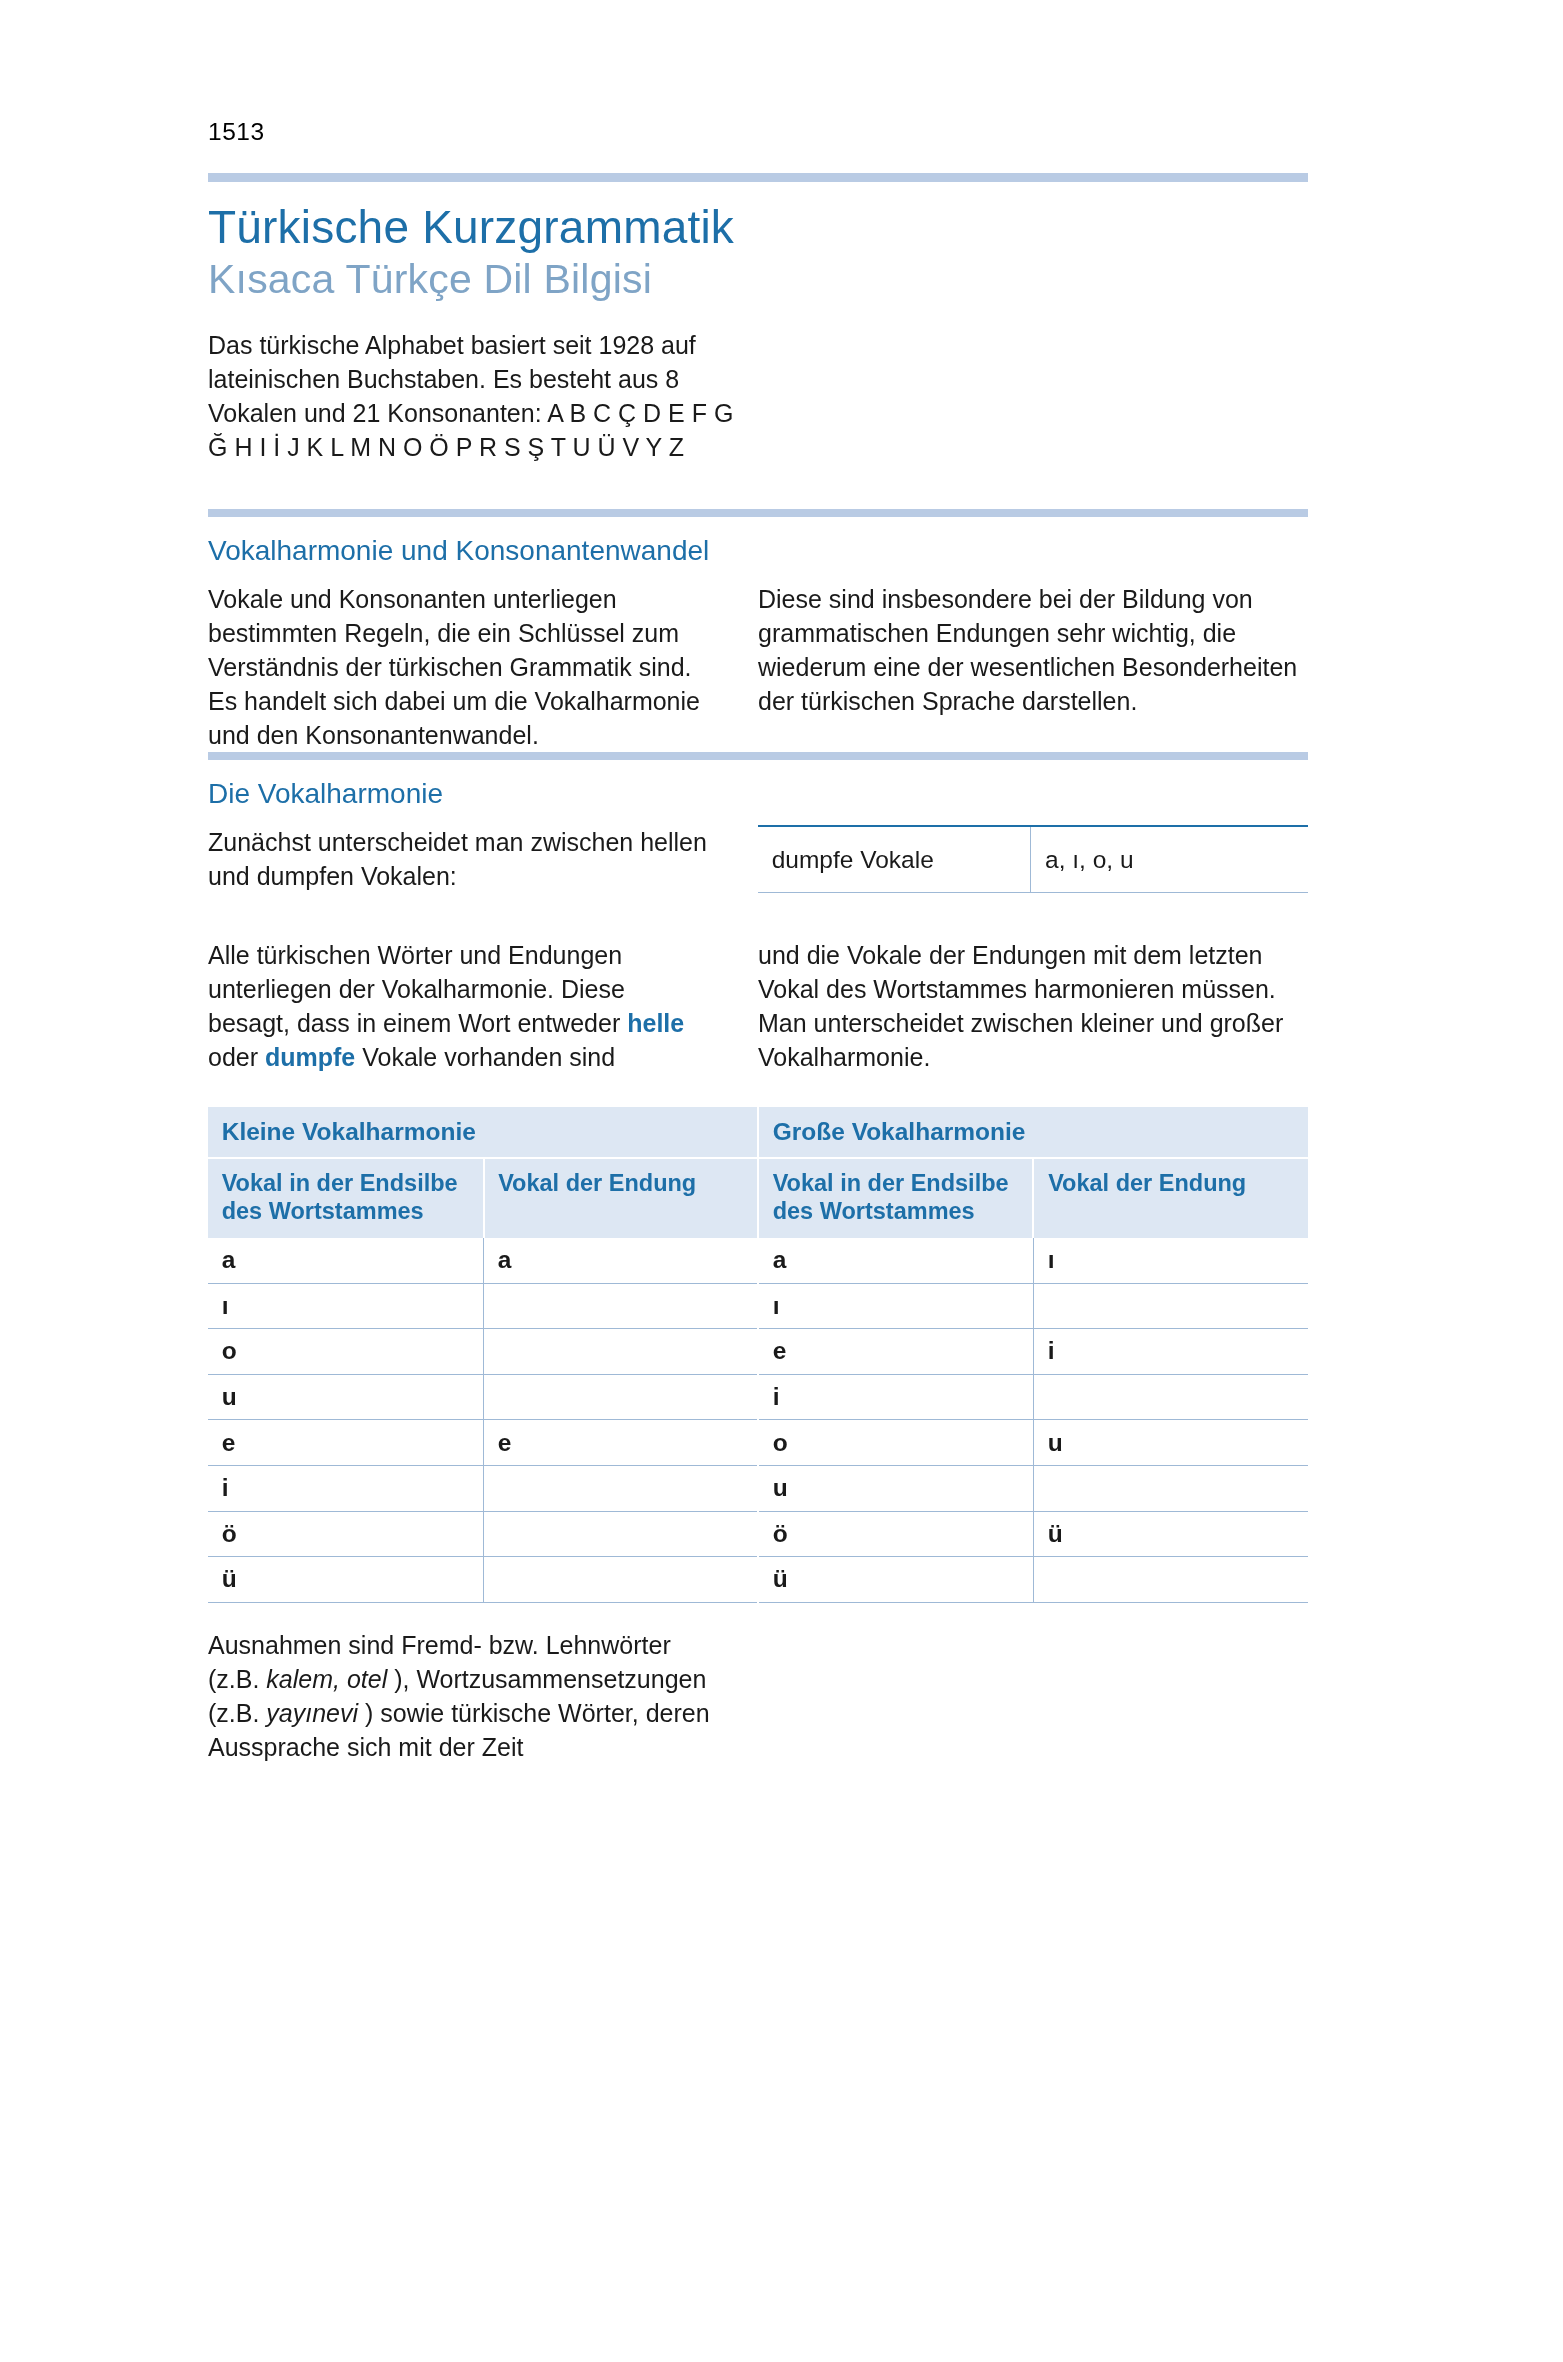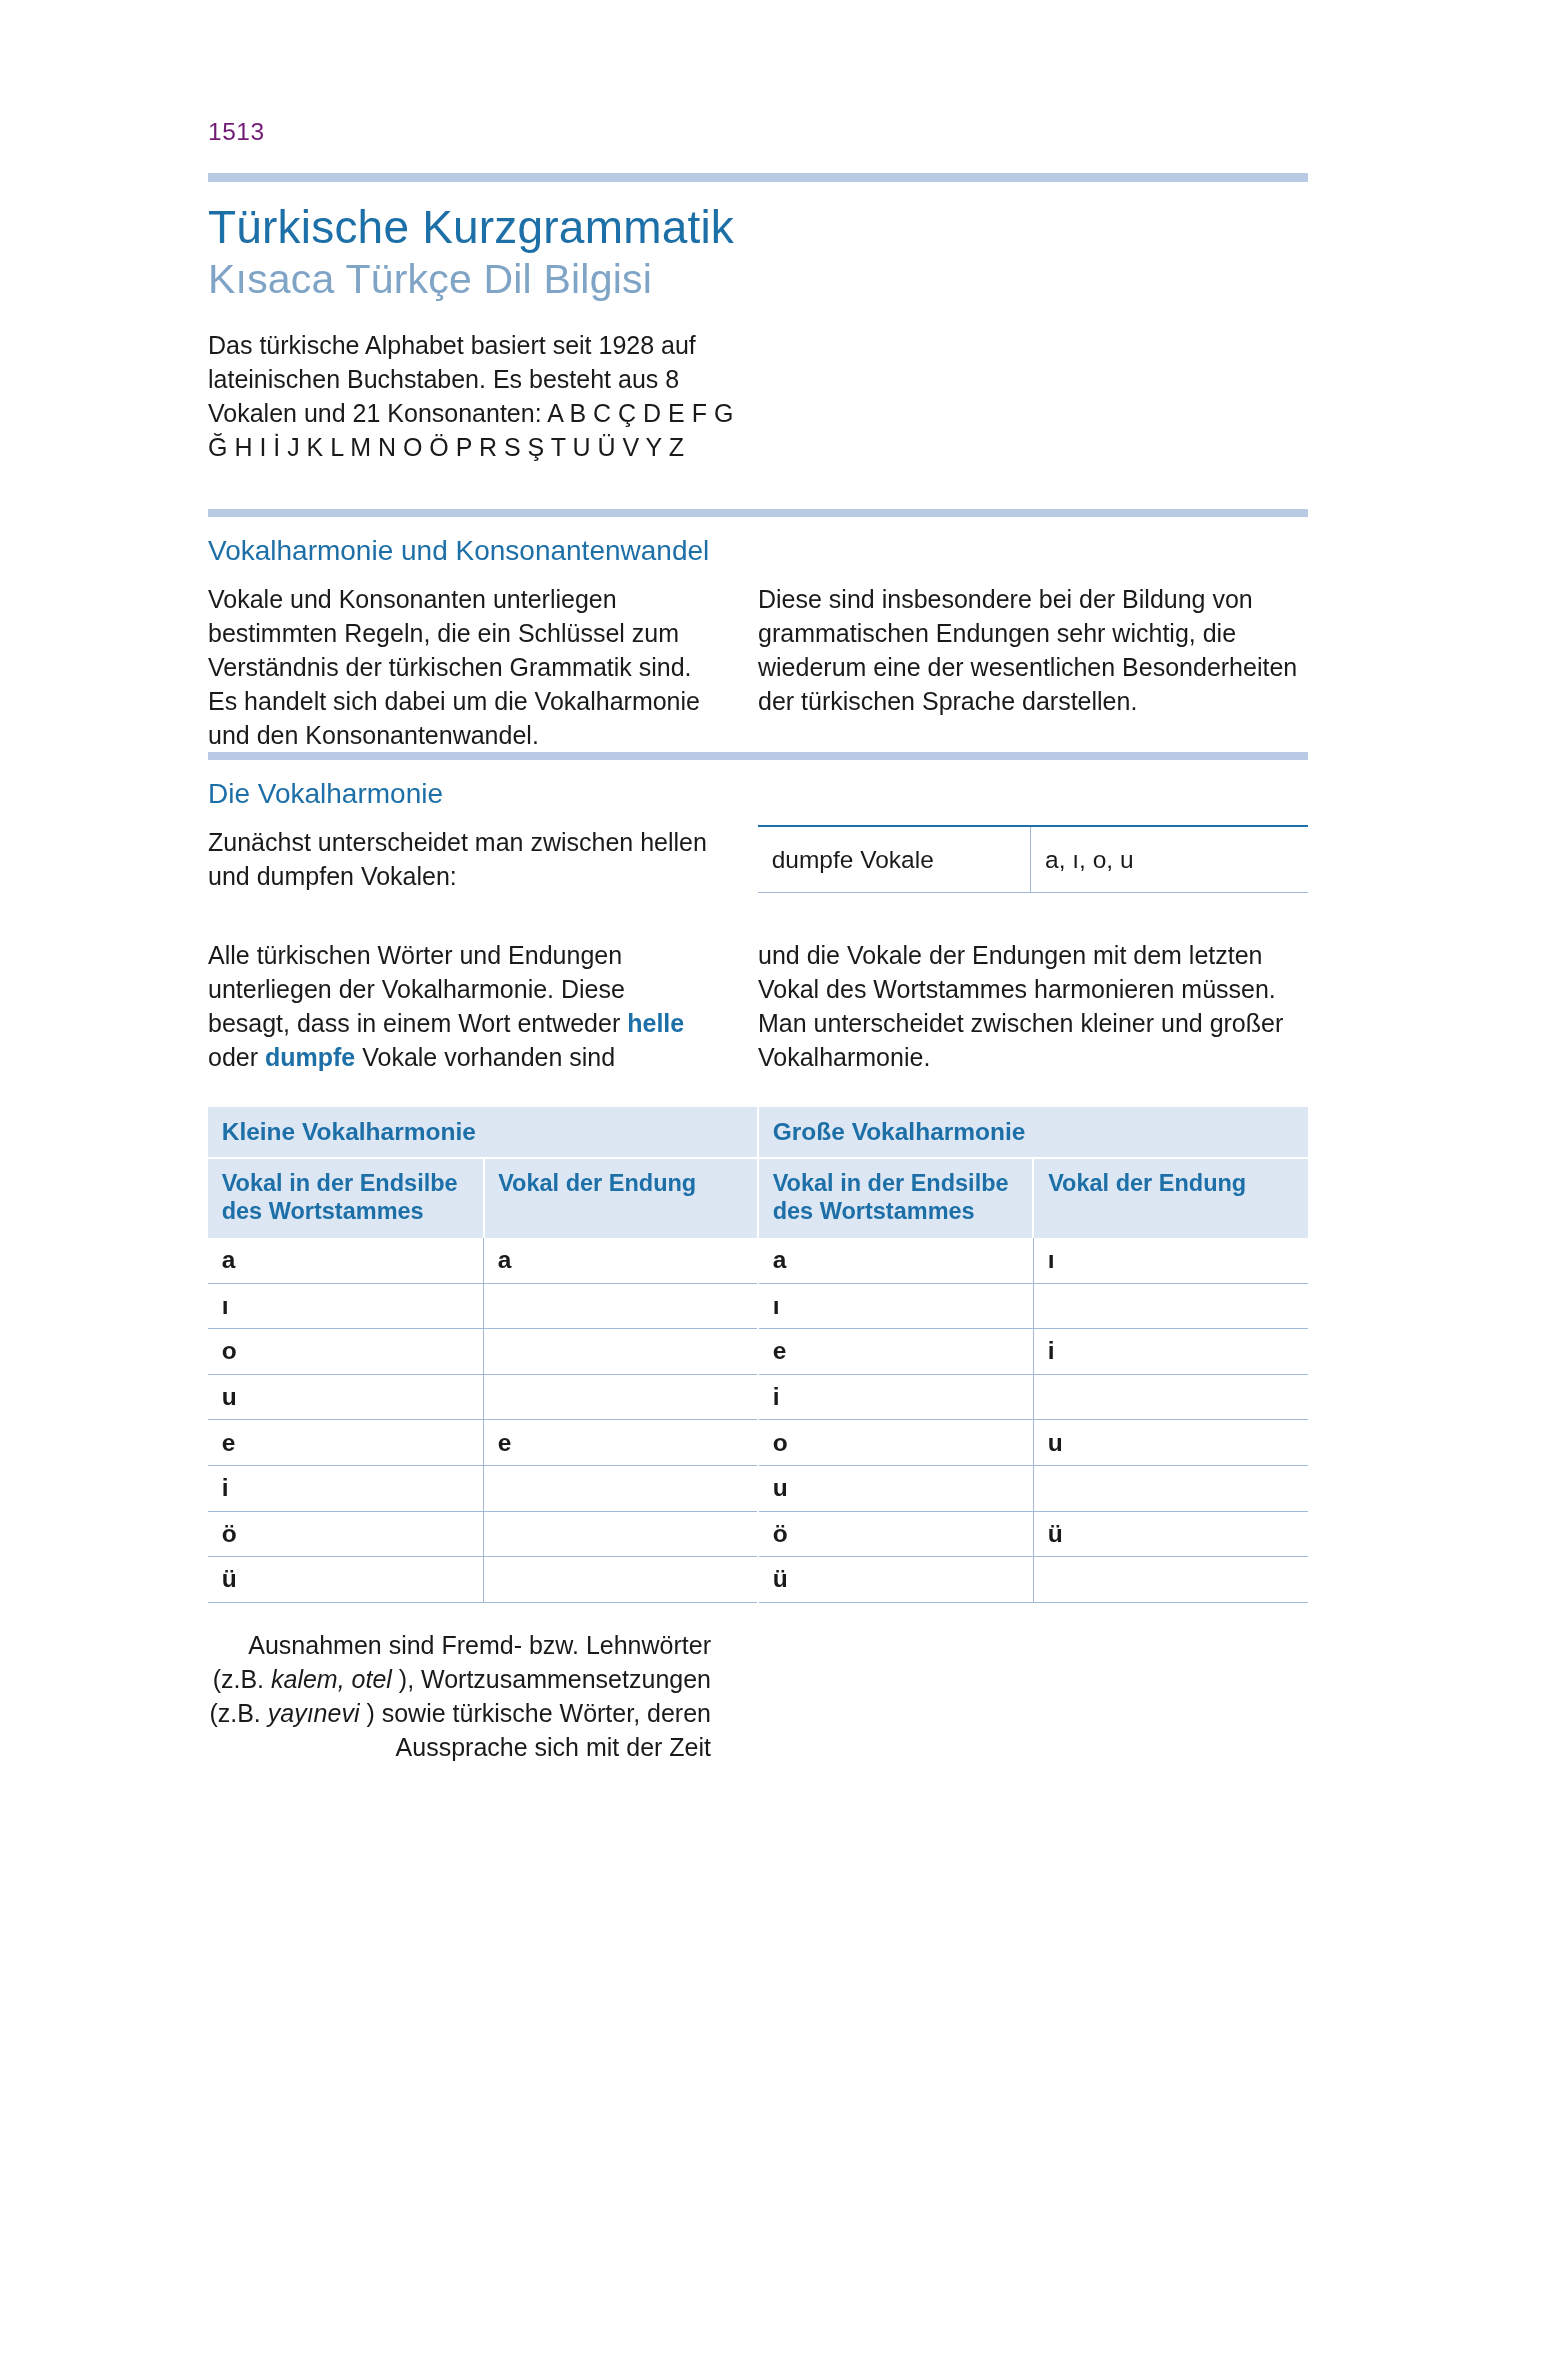--- a/index.html
+++ b/index.html
@@ -22,21 +22,21 @@
     padding: 0;
   }
   .content {
     position: absolute;
     left: 208px;
     top: 118px;
     width: 1100px;
   }
   .page-number {
     font-size: 24.5px;
-    color: #701a75;
+    color: #000000;
     letter-spacing: 0.5px;
     margin-bottom: 27.4px;
   }
   .rule {
     height: 8.8px;
     background: #b9cbe4;
     width: 100%;
     margin: 0 0 17.6px 0;
   }
   .rule.thin {
@@ -172,21 +172,20 @@
     height: 29px;
   }
   table.harmony td.c1, table.harmony td.c3 { border-right: 1.5px solid #9fb9d6; }
   table.harmony td.c2 { border-right: 2.9px solid #ffffff; }
   table.harmony colgroup col.w1 { width: 275px; }
   table.harmony colgroup col.w2 { width: 274px; }
   table.harmony colgroup col.w3 { width: 275px; }
   table.harmony colgroup col.w4 { width: 274px; }
   .foot-para {
     display: flex;
-    text-align: right;
   }
   .foot-para .col {
     width: 550px;
     box-sizing: border-box;
     padding-right: 47px;
     font-size: 25px;
     line-height: 1.36;
   }
   .foot-para .col.right { padding-right: 0; }
   em { font-style: italic; }

